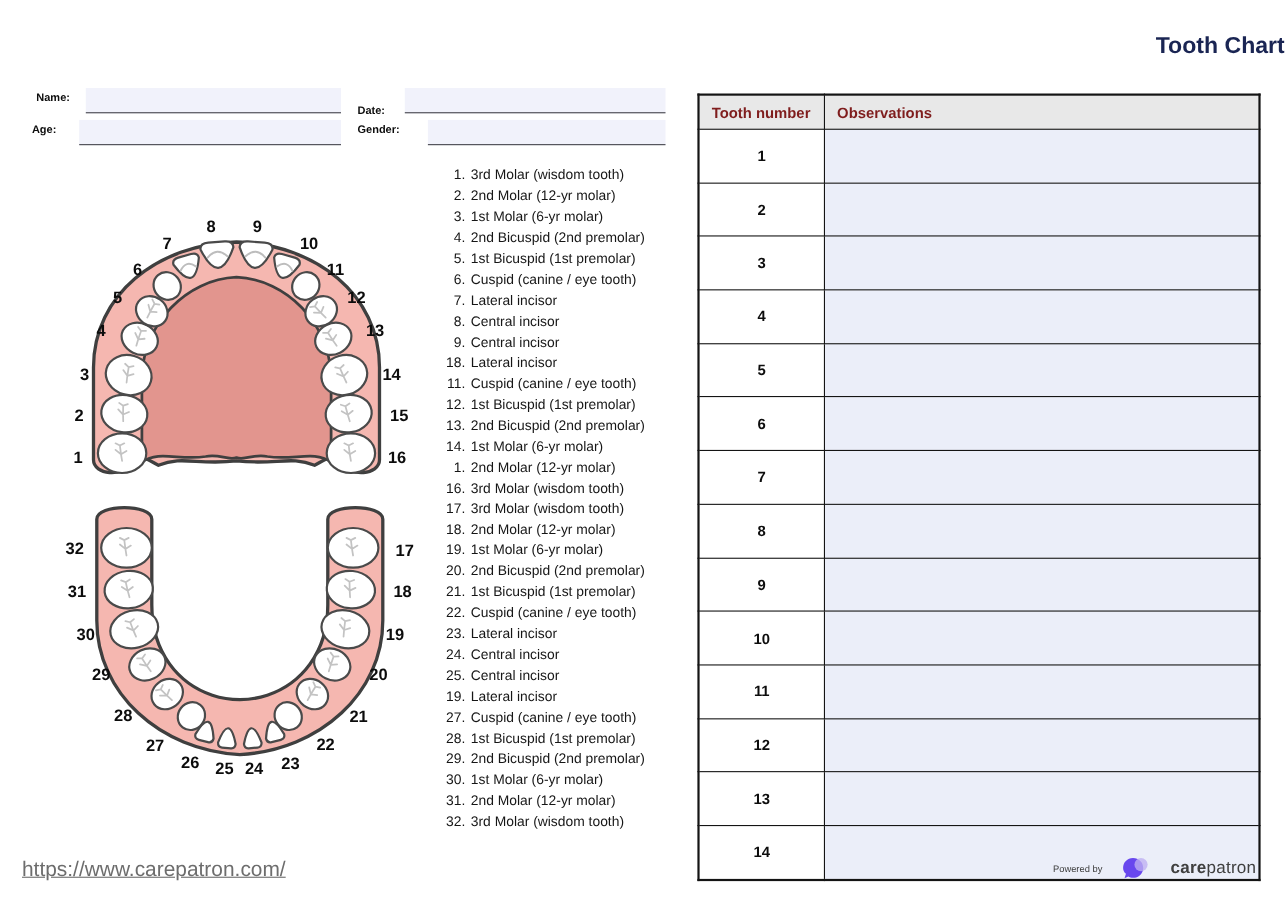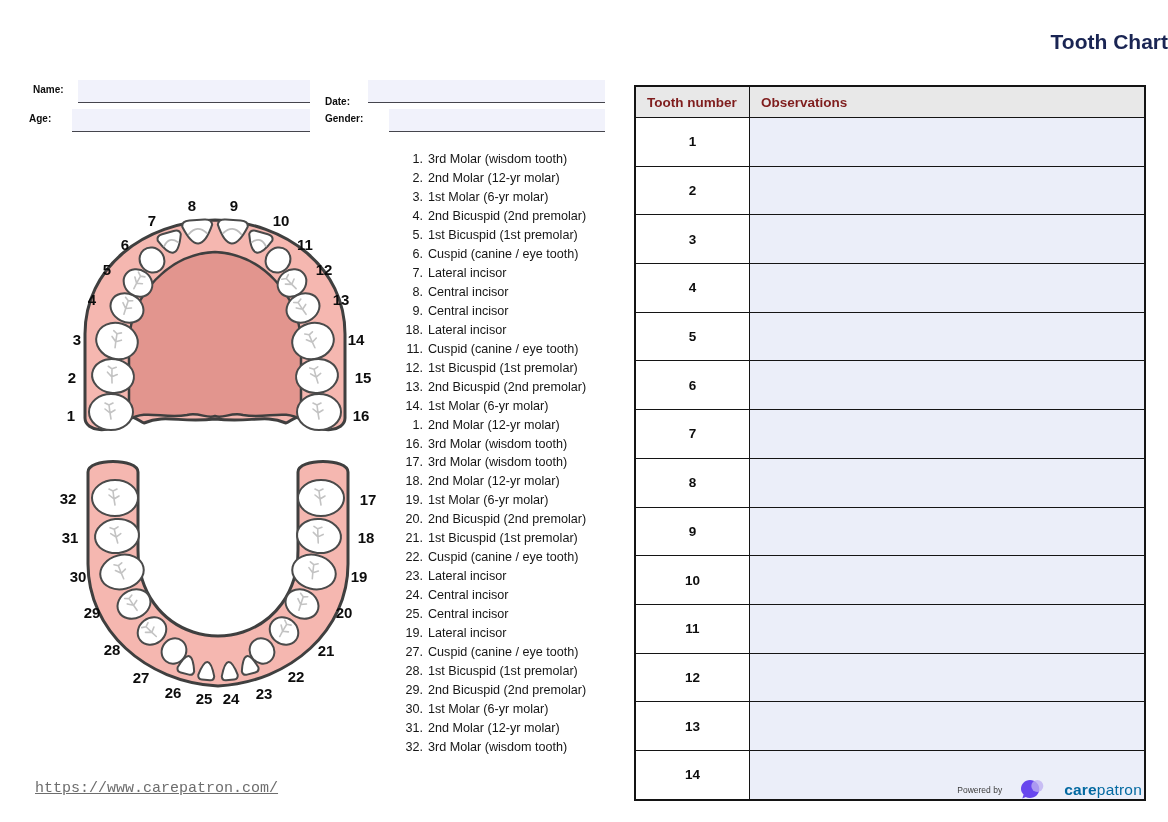--- a/index.html
+++ b/index.html
@@ -24,25 +24,25 @@
   .tl-num{width:27px;text-align:right;flex:none;}
   .tl-name{margin-left:5px;white-space:nowrap;}
   .obs-table{position:absolute;left:634px;top:85px;border-collapse:collapse;table-layout:fixed;
              border:2.2px solid #141414;}
   .obs-table th,.obs-table td{border:1.6px solid #141414;font-family:"Liberation Sans",sans-serif;}
   .obs-table th{height:30px;background:var(--c-hdr,#e8e8e8);font-size:13.5px;font-weight:bold;
                 color:#7f1d1d;text-align:left;padding:0 0 0 11px;}
   .td-num{width:111px;height:45.7px;text-align:center;font-weight:bold;font-size:13.5px;
           color:#0d0d0d;background:#ffffff;}
   .td-obs{width:392px;background:var(--c-cell,#ebeef9);}
-  .footer-url{position:absolute;left:35px;top:780px;font-size:15px;color:#6d6d6d;
-              text-decoration:underline;font-family:Liberation Mono, monospace;}
+  .footer-url{position:absolute;left:20px;top:780px;font-size:19px;color:#6d6d6d;
+              text-decoration:underline;}
   .powered{position:absolute;right:26px;top:778px;display:flex;align-items:center;gap:18px;}
   .powered-label{font-size:8.5px;color:#3c3c3c;}
-  .brand{font-size:15.5px;color:#0369a1;letter-spacing:.2px;}
+  .brand{font-size:15.5px;color:#404040;letter-spacing:.2px;}
   .brand .b{font-weight:bold;}
 </style>
 </head>
 <body>
 
 <div class="page">
 
   <h1 class="title">Tooth Chart</h1>
 
   <span class="f-label" style="left:33px;top:84px;">Name:</span>

